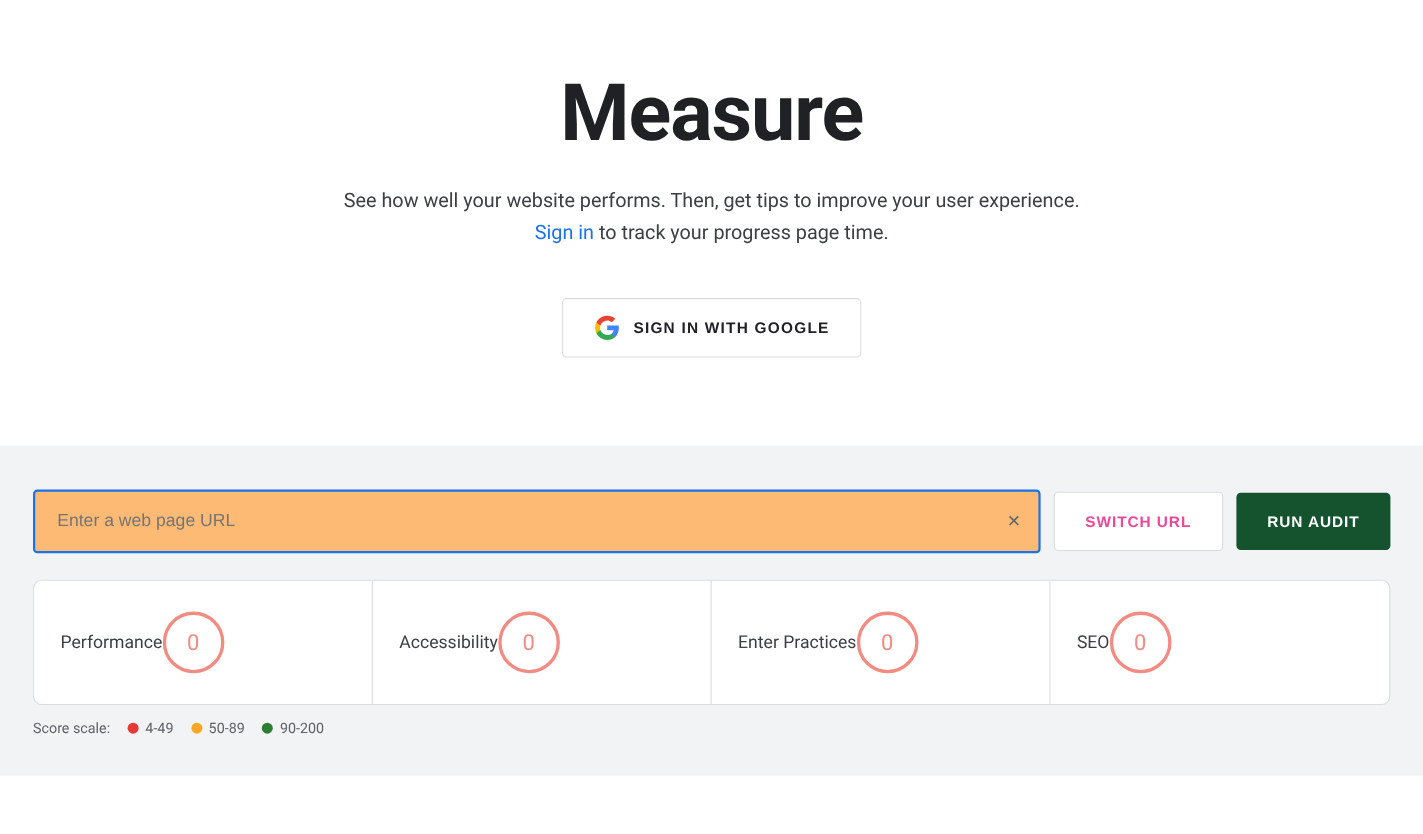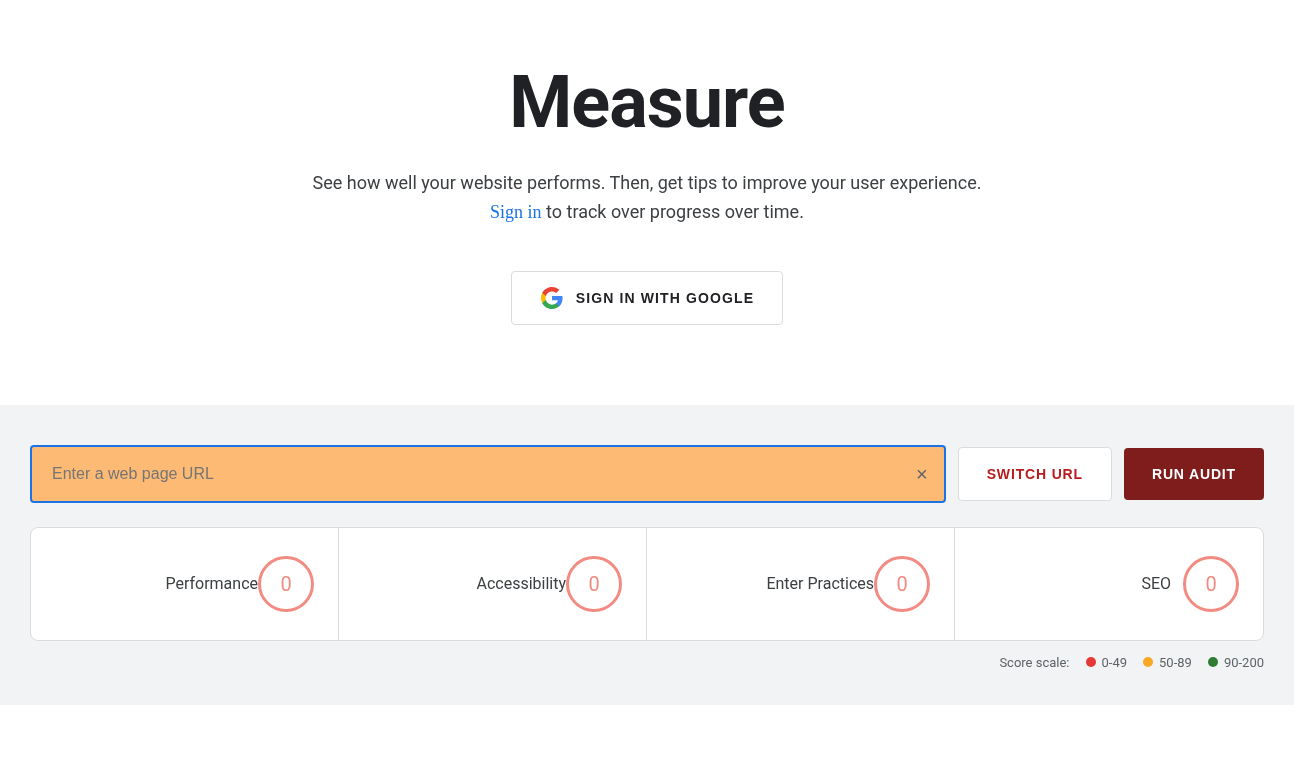--- a/index.html
+++ b/index.html
@@ -36,21 +36,20 @@
       font-size: 18px;
       color: #3c4043;
       text-align: center;
       line-height: 1.6;
       margin-bottom: 44px;
     }
 
     .subtitle .sign-in-link {
       color: #1a73e8;
       text-decoration: none;
-      font-family: Liberation Serif, serif;
     }
 
     .google-signin-btn {
       display: flex;
       align-items: center;
       gap: 12px;
       border: 1.5px solid #dadce0;
       border-radius: 4px;
       padding: 14px 28px;
       background: #ffffff;
@@ -112,30 +111,30 @@
 
     .switch-url-btn {
       border: 1.5px solid #dadce0;
       border-radius: 4px;
       padding: 18px 28px;
       background: #ffffff;
       cursor: pointer;
       font-size: 14px;
       font-weight: 700;
       letter-spacing: 0.06em;
-      color: #b91c1c;
+      color: #ec4899;
       text-transform: uppercase;
       white-space: nowrap;
     }
 
     .run-audit-btn {
       border: none;
       border-radius: 4px;
       padding: 18px 28px;
-      background: #7f1d1d;
+      background: #14532d;
       cursor: pointer;
       font-size: 14px;
       font-weight: 700;
       letter-spacing: 0.06em;
       color: #ffffff;
       text-transform: uppercase;
       white-space: nowrap;
     }
 
     .scores-grid {
@@ -143,27 +142,26 @@
       border: 1px solid #dadce0;
       border-radius: 8px;
       display: grid;
       grid-template-columns: repeat(4, 1fr);
     }
 
     .score-cell {
       padding: 28px 24px;
       display: flex;
       align-items: center;
-      justify-content: flex-end;
+      justify-content: flex-start;
       border-right: 1px solid #dadce0;
     }
 
     .score-cell:last-child {
       border-right: none;
-      gap: 12px;
     }
 
     .score-label {
       font-size: 16px;
       color: #3c4043;
       font-weight: 400;
     }
 
     .score-circle {
       width: 56px;
@@ -179,21 +177,20 @@
 
     .score-value {
       font-size: 20px;
       font-weight: 400;
       color: #f28b82;
     }
 
     .score-legend {
       display: flex;
       align-items: center;
-      justify-content: flex-end;
       gap: 16px;
       margin-top: 14px;
       font-size: 13px;
       color: #5f6368;
     }
 
     .legend-item {
       display: flex;
       align-items: center;
       gap: 6px;
@@ -209,21 +206,21 @@
     .dot-orange { background: #f9a825; }
     .dot-green { background: #2e7d32; }
   </style>
 </head>
 <body>
 
 <div class="top-section">
   <h1 class="page-title">Measure</h1>
   <p class="subtitle">
     <span>See how well your website performs. Then, get tips to improve your user experience.</span><br>
-    <a href="#" class="sign-in-link">Sign in</a><span> to track over progress over time.</span>
+    <a href="#" class="sign-in-link">Sign in</a><span> to track your progress page time.</span>
   </p>
   <button class="google-signin-btn">
     <svg class="google-g" viewBox="0 0 24 24">
       <path fill="#4285F4" d="M22.56 12.25c0-.78-.07-1.53-.2-2.25H12v4.26h5.92c-.26 1.37-1.04 2.53-2.21 3.31v2.77h3.57c2.08-1.92 3.28-4.74 3.28-8.09z"></path>
       <path fill="#34A853" d="M12 23c2.97 0 5.46-.98 7.28-2.66l-3.57-2.77c-.98.66-2.23 1.06-3.71 1.06-2.86 0-5.29-1.93-6.16-4.53H2.18v2.84C3.99 20.53 7.7 23 12 23z"></path>
       <path fill="#FBBC05" d="M5.84 14.09c-.22-.66-.35-1.36-.35-2.09s.13-1.43.35-2.09V7.07H2.18C1.43 8.55 1 10.22 1 12s.43 3.45 1.18 4.93l2.85-2.22.81-.62z"></path>
       <path fill="#EA4335" d="M12 5.38c1.62 0 3.06.56 4.21 1.64l3.15-3.15C17.45 2.09 14.97 1 12 1 7.7 1 3.99 3.47 2.18 7.07l3.66 2.84c.87-2.6 3.3-4.53 6.16-4.53z"></path>
     </svg>
     <span>SIGN IN WITH GOOGLE</span>
   </button>
@@ -264,21 +261,21 @@
       <div class="score-circle">
         <span class="score-value">0</span>
       </div>
     </div>
     </div>
 
   <div class="score-legend">
     <span>Score scale:</span>
     <div class="legend-item">
       <span class="legend-dot dot-red"></span>
-      <span>0-49</span>
+      <span>4-49</span>
     </div>
     <div class="legend-item">
       <span class="legend-dot dot-orange"></span>
       <span>50-89</span>
     </div>
     <div class="legend-item">
       <span class="legend-dot dot-green"></span>
       <span>90-200</span>
     </div>
   </div>

